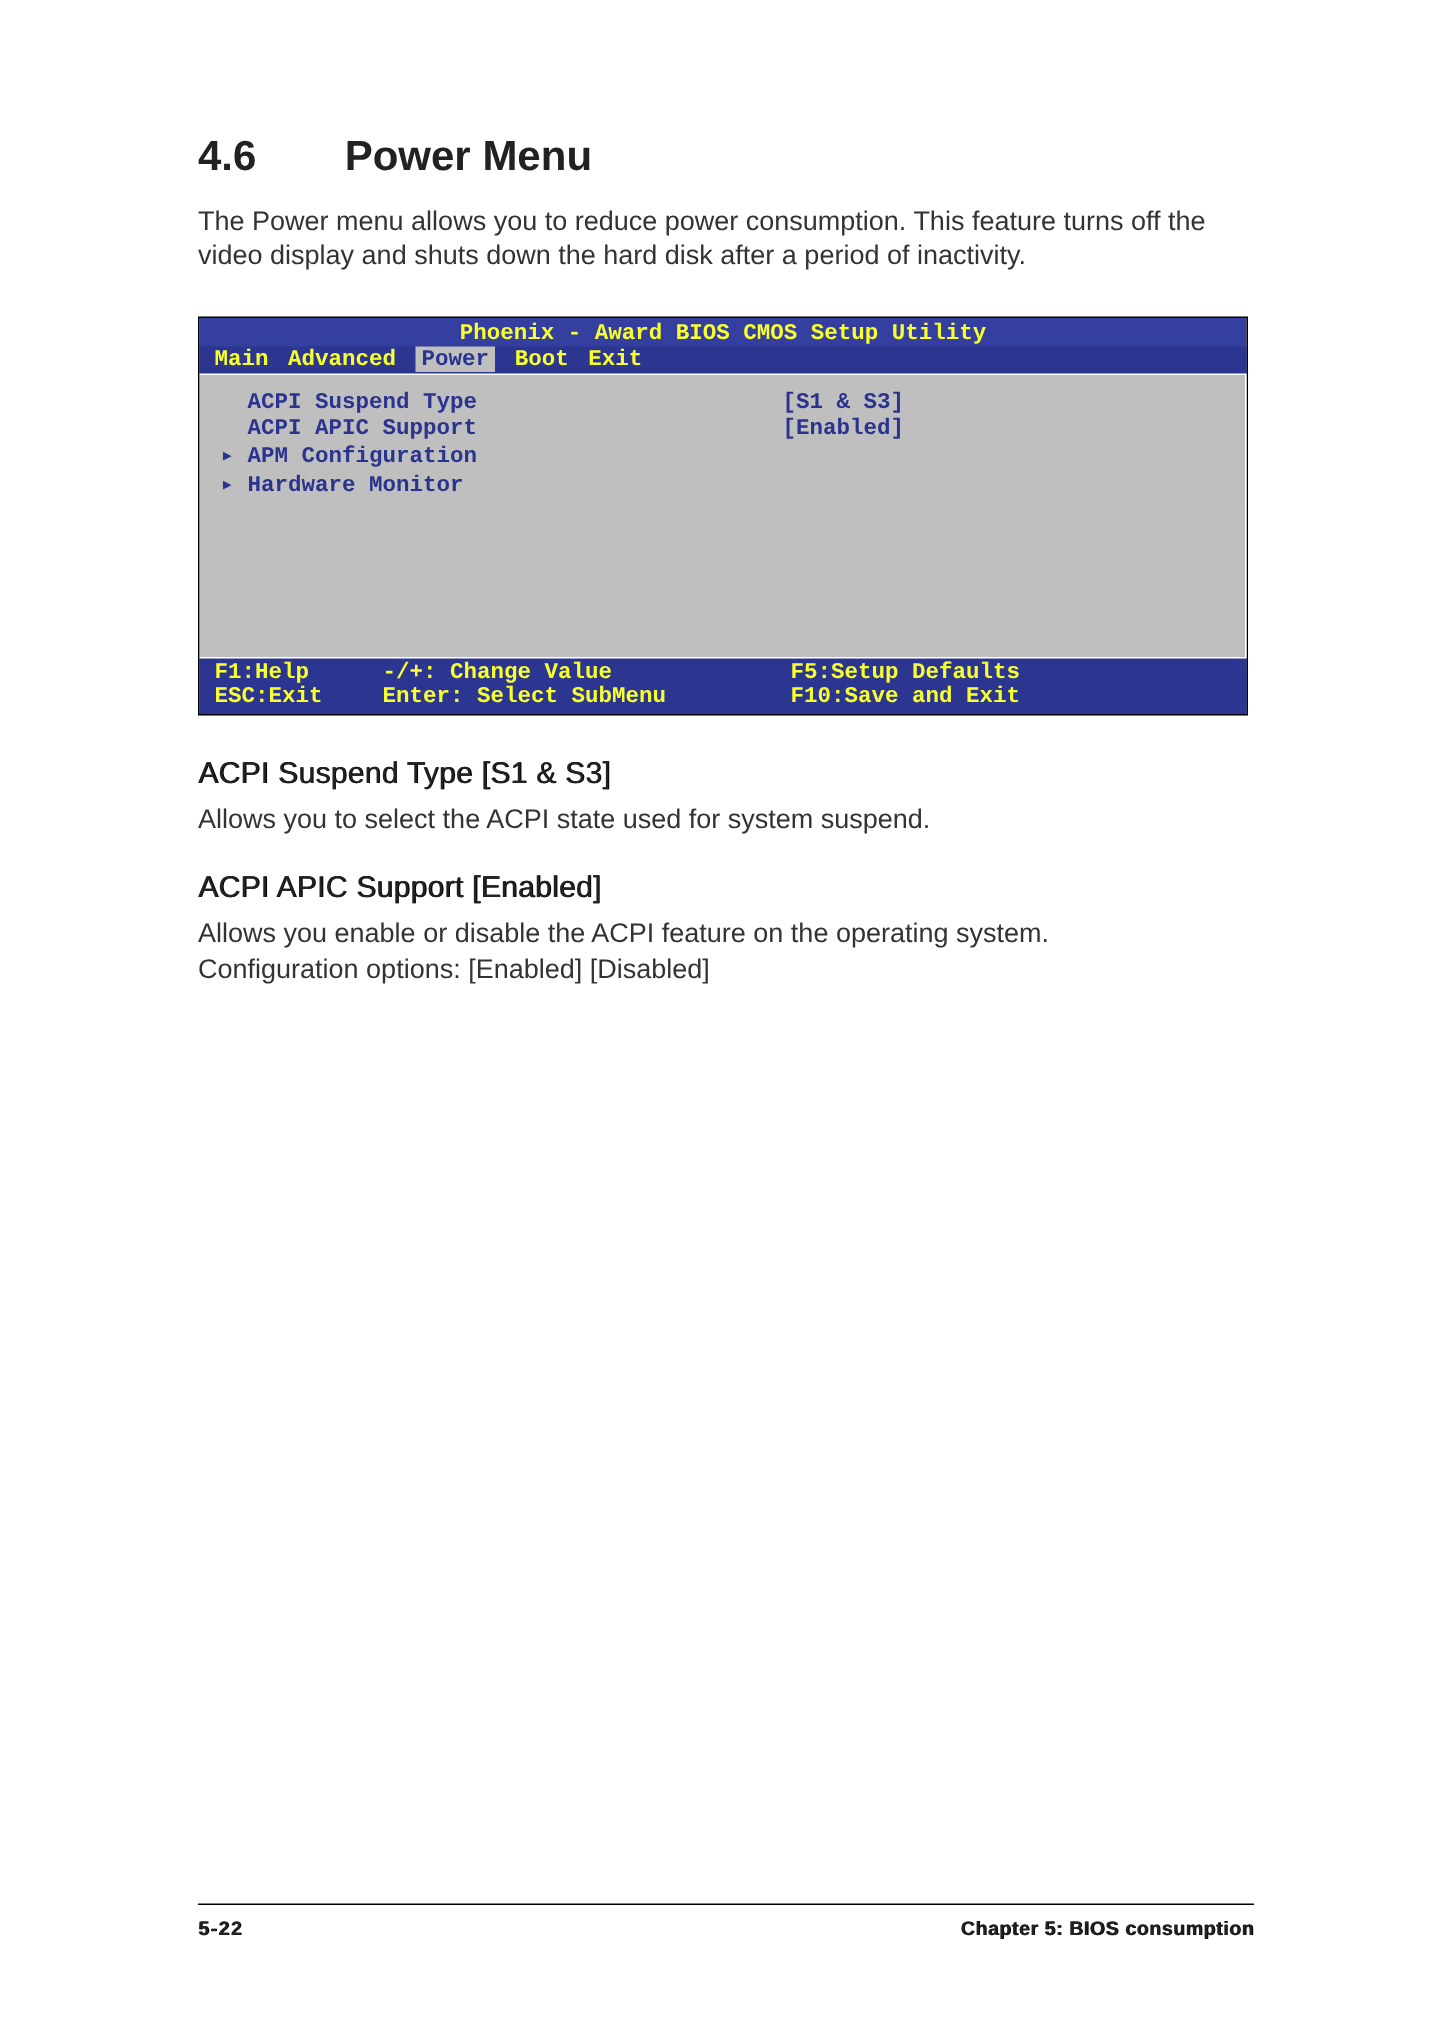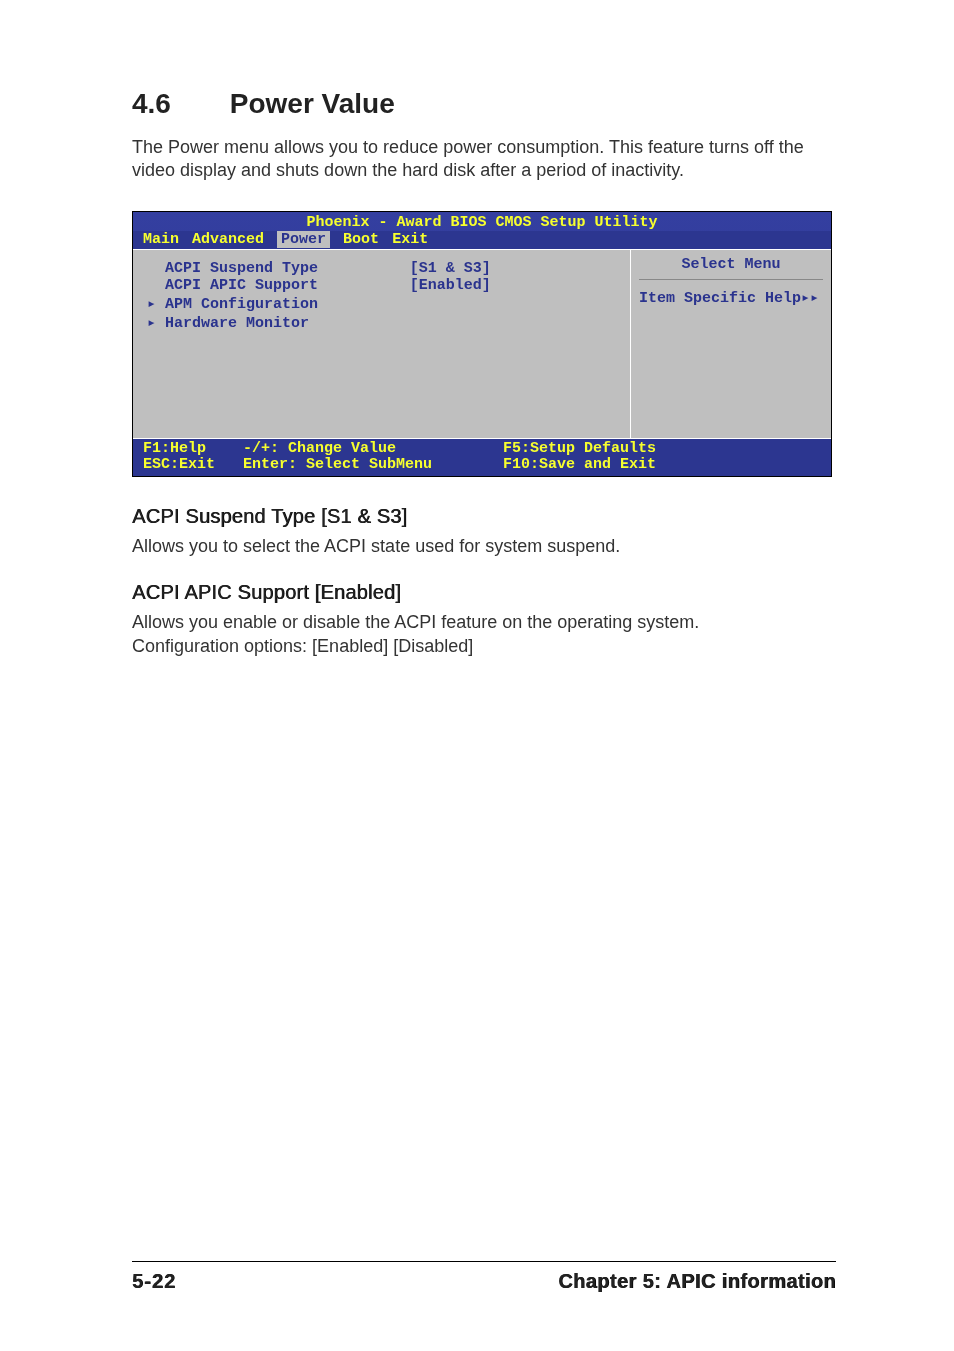--- a/index.html
+++ b/index.html
@@ -78,20 +78,21 @@
     padding: 6px 8px;
   }
   .bios-right .rh { text-align: center; padding-bottom: 6px; border-bottom: 1px solid #888; margin-bottom: 8px; }
   .bios-footer {
     background: #2c3690;
     color: #f7ff2e;
     padding: 2px 10px 4px 10px;
     display: flex;
     border-top: 1px solid #fff;
     line-height: 1.05;
+    gap: 12px;
   }
   .bios-footer .col { white-space: pre; }
   .bios-footer .c1 { width: 100px; }
   .bios-footer .c2 { width: 170px; }
   .bios-footer .c3 { width: 260px; }
   .bios-footer .c4 { flex: 1; text-align: left; }
   .bios-footer .sym { color: #fff; }
 
   
   .subhead {
@@ -112,32 +113,32 @@
   
   .page-footer {
     position: absolute;
     left: 132px;
     right: 118px;
     bottom: 58px;
     border-top: 1px solid #000;
     padding-top: 8px;
     display: flex;
     justify-content: space-between;
-    font-size: 20px;
+    font-size: 13px;
     color: #222;
   }
   .page-footer .pn { font-weight: bold; text-shadow: 0.6px 0 #000; letter-spacing: 1px; }
   .page-footer .ch { font-weight: bold; text-shadow: 0.6px 0 #000; letter-spacing: 0.4px; }
 </style>
 </head>
 <body>
 
 <div class="section-heading">
   <span class="num">4.6</span>
-  <span>Power Value</span>
+  <span>Power Menu</span>
 </div>
 
 <div class="intro-text">The Power menu allows you to reduce power consumption. This feature turns off the video display and shuts down the hard disk after a period of inactivity.</div>
 
 <div class="bios">
   <div class="bios-title">Phoenix - Award BIOS CMOS Setup Utility</div>
   <div class="bios-tabs">
     <span>Main</span>
     <span>Advanced</span>
     <span class="active">Power</span>
@@ -150,24 +151,20 @@
         <div>&nbsp;&nbsp;<span>ACPI Suspend Type</span></div>
         <div>&nbsp;&nbsp;<span>ACPI APIC Support</span></div>
         <div><span class="arrow">▸</span> <span>APM Configuration</span></div>
         <div><span class="arrow">▸</span> <span>Hardware Monitor</span></div>
       </div>
       <div class="bios-left-values">
         <div>[S1 &amp; S3]</div>
         <div>[Enabled]</div>
       </div>
     </div>
-    <div class="bios-right">
-      <div class="rh">Select Menu</div>
-      <div>Item Specific Help▸▸</div>
-    </div>
   </div>
   <div class="bios-footer">
     <div class="col c1"><span>F1:Help</span>
 <span>ESC:Exit</span></div>
     <div class="col c3"><span>-/+: Change Value</span>
 <span>Enter: Select SubMenu</span></div>
     <div class="col c4"><span>F5:Setup Defaults</span>
 <span>F10:Save and Exit</span></div>
   </div>
 </div>
@@ -178,14 +175,14 @@
 </div>
 
 <div class="subhead">ACPI APIC Support [Enabled]</div>
 <div class="subtext">
   <span>Allows you enable or disable the ACPI feature on the operating system.</span><br>
   <span>Configuration options: [Enabled] [Disabled]</span>
 </div>
 
 <div class="page-footer">
   <span class="pn">5-22</span>
-  <span class="ch">Chapter 5: APIC information</span>
+  <span class="ch">Chapter 5: BIOS consumption</span>
 </div>
 
 </body></html>

